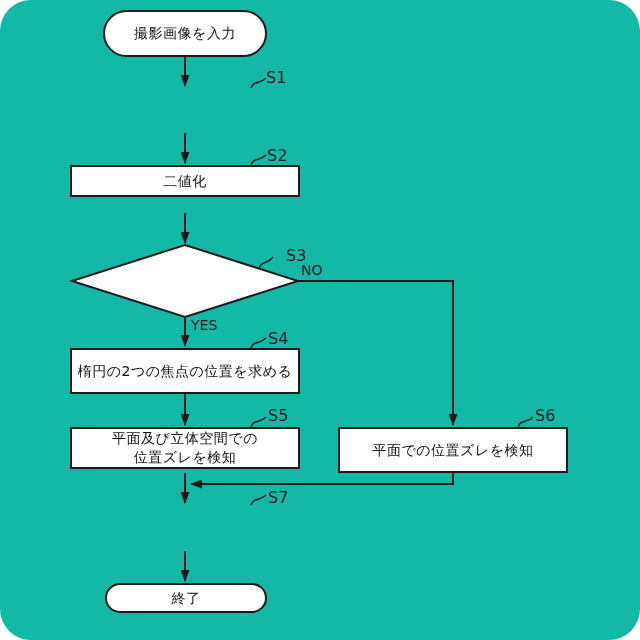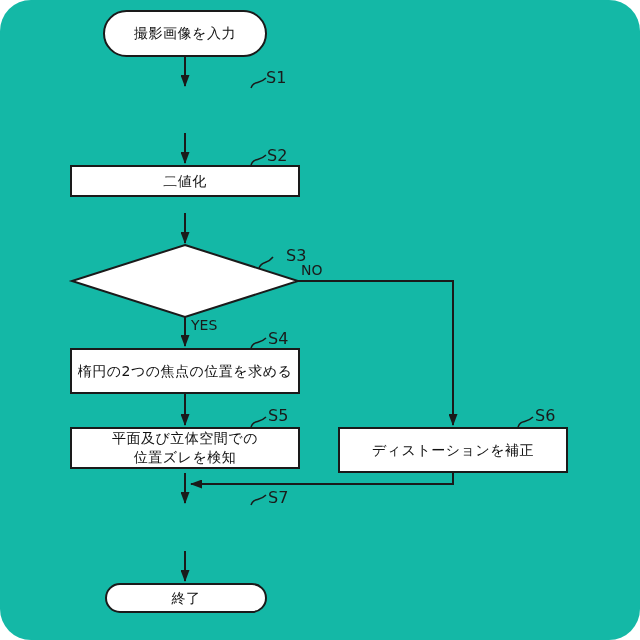--- a/index.html
+++ b/index.html
@@ -112,21 +112,21 @@
   <div class="node" style="left:70px; top:348px; width:230px; height:46px;">
     <span>楕円の2つの焦点の位置を求める</span>
   </div>
 
   <div class="node" style="left:70px; top:427px; width:230px; height:42px;">
     <span>平面及び立体空間での
 位置ズレを検知</span>
   </div>
 
   <div class="node" style="left:338px; top:427px; width:230px; height:46px;">
-    <span>ディストーションを補正</span>
+    <span>平面での位置ズレを検知</span>
   </div>
 
 
   <div class="node terminal" style="left:105px; top:583px; width:162px; height:30px; border-radius:23px;">
     <span>終了</span>
   </div>
 
   <div class="step-label" style="left:266px; top:68px;">S1</div>
   <div class="step-label" style="left:267px; top:146px;">S2</div>
   <div class="step-label" style="left:286px; top:246px;">S3</div>

